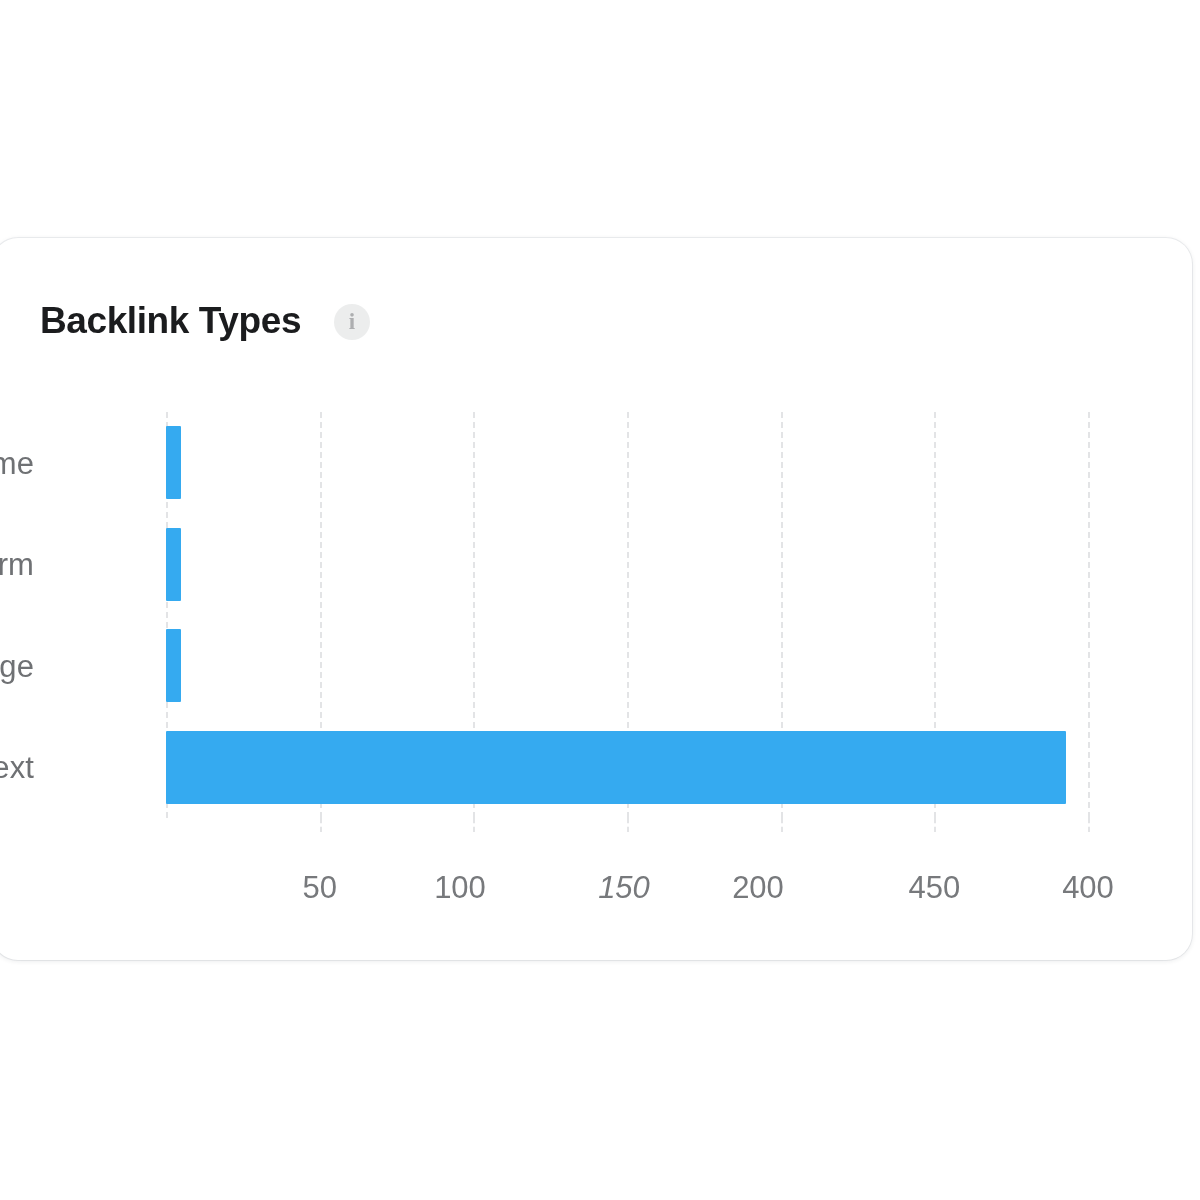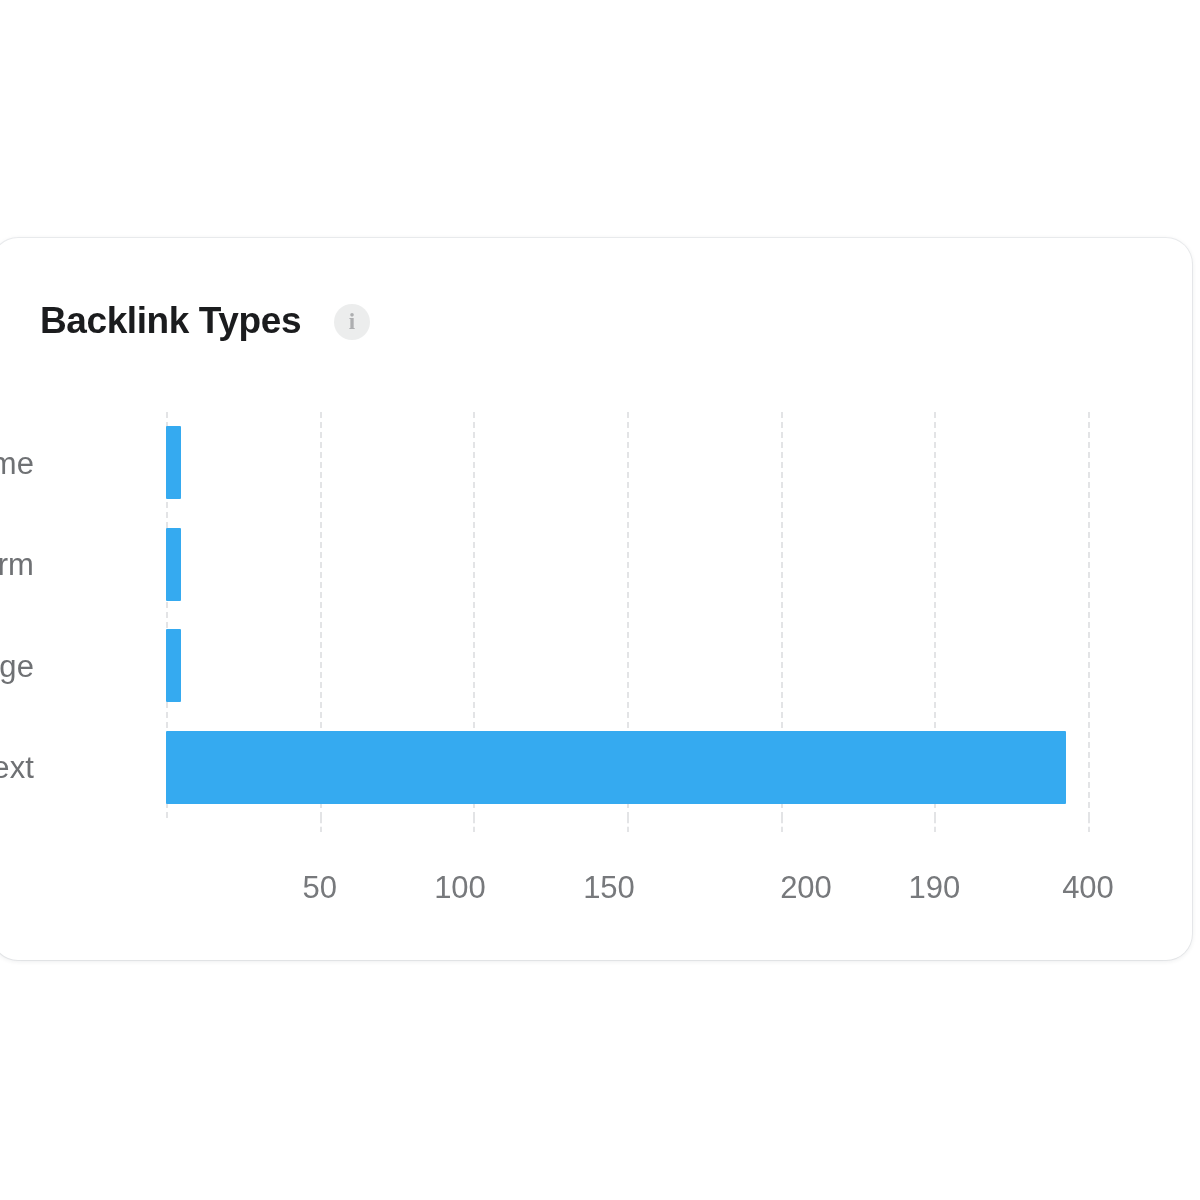--- a/index.html
+++ b/index.html
@@ -211,23 +211,23 @@
           <div class="xtick" style="left: 153.667px;"></div>
           <div class="xtick" style="left: 307.333px;"></div>
           <div class="xtick" style="left: 461px;"></div>
           <div class="xtick" style="left: 614.667px;"></div>
           <div class="xtick" style="left: 768.333px;"></div>
           <div class="xtick" style="left: 922px;"></div>
         </div>
       <div class="xlabels" id="xlabels">
           <div class="xlabel" style="left: 153.667px;">50</div>
           <div class="xlabel" style="left: 294px;">100</div>
-          <div class="xlabel" style="left: 443px;">150</div>
-          <div class="xlabel" style="left: 640px;">200</div>
-          <div class="xlabel" style="left: 768.333px;">190</div>
+          <div class="xlabel" style="left: 458px; font-style: italic;">150</div>
+          <div class="xlabel" style="left: 592px;">200</div>
+          <div class="xlabel" style="left: 768.333px;">450</div>
           <div class="xlabel" style="left: 922px;">400</div>
         </div>
 
     </div>
 
   </div>
 
 </div>
 
 </body></html>

